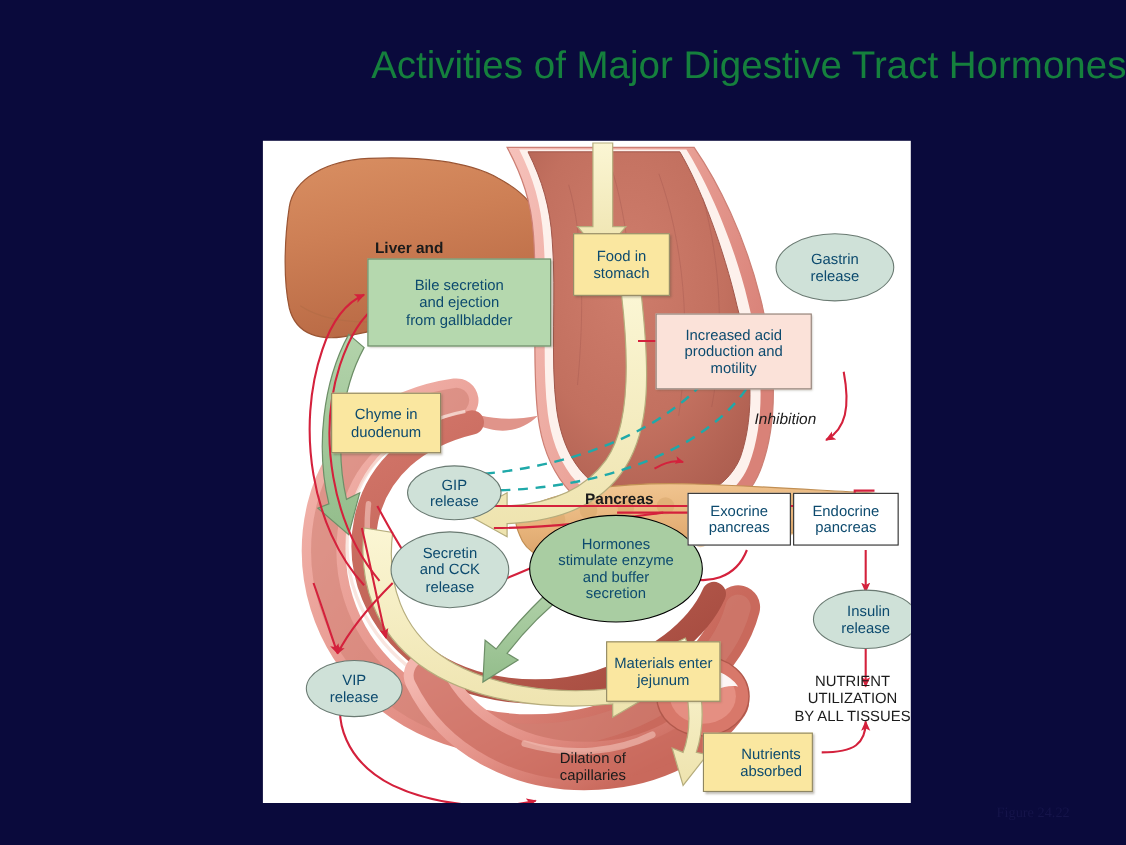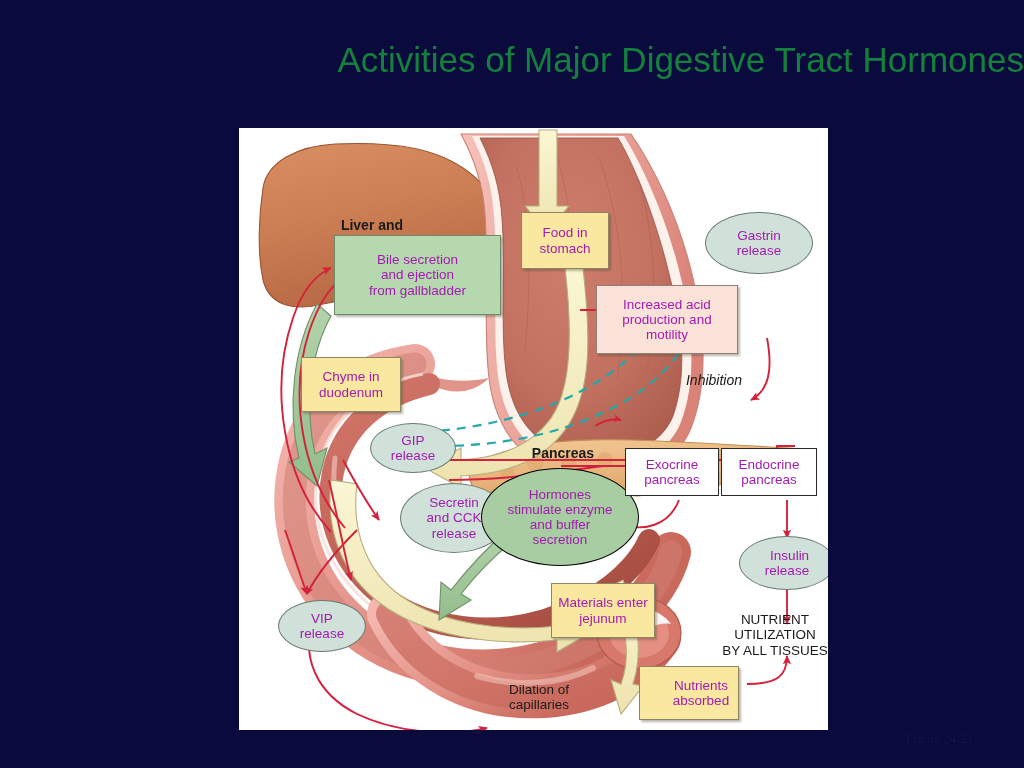--- a/index.html
+++ b/index.html
@@ -55,21 +55,21 @@
 
   
   .lbl {
     position: absolute;
     box-sizing: border-box;
     display: flex;
     align-items: center;
     justify-content: center;
     text-align: center;
     line-height: 1.13;
-    color: #a21caf;
+    color: #0c4a6e;
     font-family: "Liberation Sans", sans-serif;
   }
 
   .box {
     border: 1px solid #7d7d6a;
     box-shadow: 1.5px 1.5px 2px rgba(90,80,60,0.40);
   }
   .box-yellow { background: #fae7a0; border-color: #8e8663; }
   .box-green  { background: #b5d8ae; border-color: #6d8a68; }
   .box-pink   { background: #fbe2d9; border-color: #8e8077; }
@@ -361,21 +361,21 @@
     </span>
   </div>
 
   <div class="lbl ell" style="left:131px; top:295px; width:86px; height:50px; font-size:13.5px;">
     <span>
       <span>GIP</span><br>
       <span>release</span>
     </span>
   </div>
 
-  <div class="lbl ell" style="left:116px; top:355px; width:108px; height:70px; font-size:13.5px;margin-left:45px;">
+  <div class="lbl ell" style="left:116px; top:355px; width:108px; height:70px; font-size:13.5px;">
     <span>
       <span>Secretin</span><br>
       <span>and CCK</span><br>
       <span>release</span>
     </span>
   </div>
 
   <div class="lbl plain bold" style="left:282px; top:317px; width:84px; height:18px; font-size:14px;">Pancreas</div>
 
   <div class="lbl ell-green" style="left:242px; top:340px; width:158px; height:98px; font-size:13.5px;">

